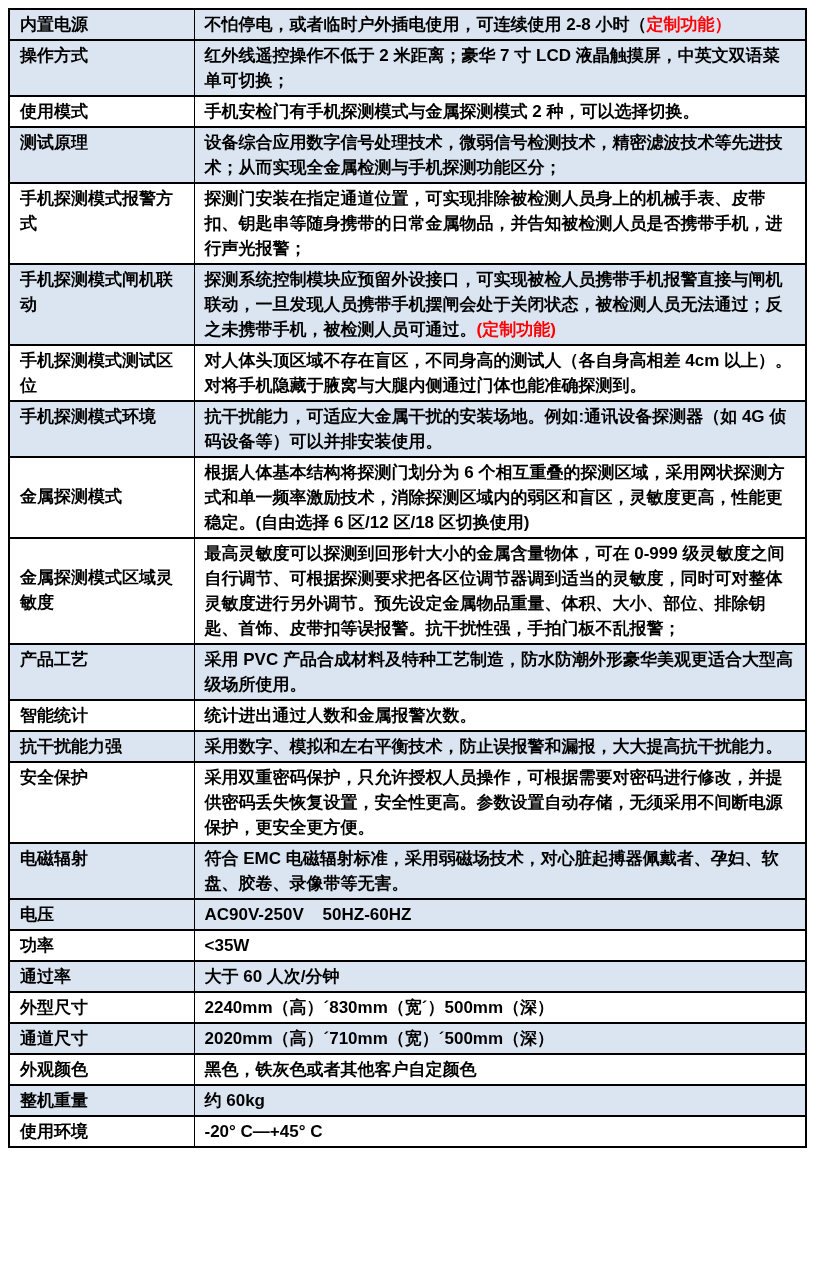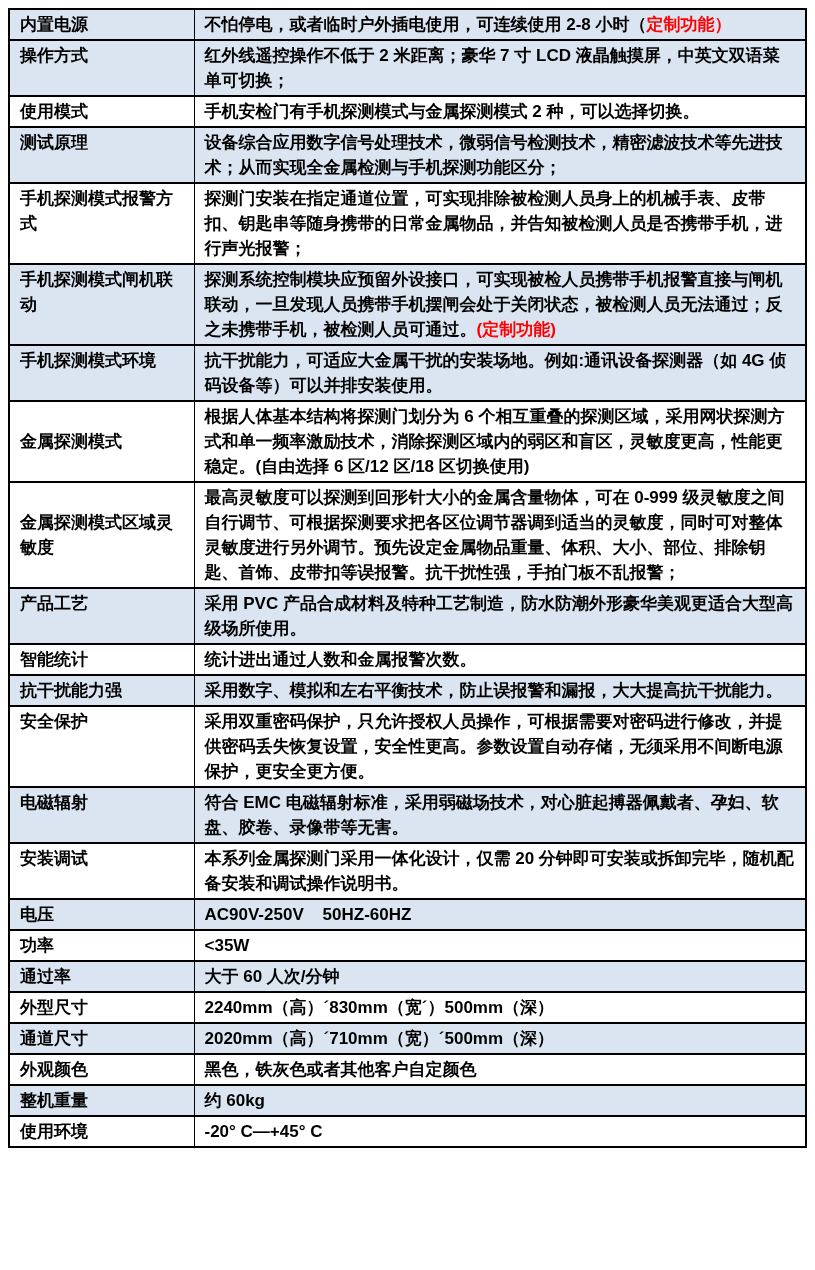--- a/index.html
+++ b/index.html
@@ -31,21 +31,21 @@
     border-top: 2px solid #000;
     border-bottom: 2px solid #000;
     padding: 2px 10px 2px 10px;
     vertical-align: top;
     white-space: pre-wrap;
     word-break: break-all;
     overflow: hidden;
   }
   table.spec td.label { width: 165px; }
   table.spec tr.shaded td { background: var(--row-shading, #dbe5f1); }
-  table.spec td.center { vertical-align: middle; }
+  table.spec td.center { vertical-align: middle; font-family: Liberation Mono, monospace; }
   .red { color: var(--highlight, #ff0000); }
 </style>
 </head>
 <body>
 
 <div class="page">
   <table class="spec">
     <colgroup>
       <col style="width:185px">
       <col>
@@ -68,20 +68,24 @@
           <td class="value"><span>设备综合应用数字信号处理技术，微弱信号检测技术，精密滤波技术等先进技术；从而实现全金属检测与手机探测功能区分；</span></td>
         </tr>
         <tr>
           <td class="label">手机探测模式报警方式</td>
           <td class="value"><span>探测门安装在指定通道位置，可实现排除被检测人员身上的机械手表、皮带扣、钥匙串等随身携带的日常金属物品，并告知被检测人员是否携带手机，进行声光报警；</span></td>
         </tr>
         <tr class="shaded">
           <td class="label">手机探测模式闸机联动</td>
           <td class="value"><span>探测系统控制模块应预留外设接口，可实现被检人员携带手机报警直接与闸机联动，一旦发现人员携带手机摆闸会处于关闭状态，被检测人员无法通过；反之未携带手机，被检测人员可通过。</span><span class="red">(定制功能)</span></td>
         </tr>
+        <tr>
+          <td class="label">手机探测模式测试区位</td>
+          <td class="value"><span>对人体头顶区域不存在盲区，不同身高的测试人（各自身高相差 4cm 以上）。对将手机隐藏于腋窝与大腿内侧通过门体也能准确探测到。</span></td>
+        </tr>
         <tr class="shaded">
           <td class="label">手机探测模式环境</td>
           <td class="value"><span>抗干扰能力，可适应大金属干扰的安装场地。例如:通讯设备探测器（如 4G 侦码设备等）可以并排安装使用。</span></td>
         </tr>
         <tr>
           <td class="label center">金属探测模式</td>
           <td class="value"><span>根据人体基本结构将探测门划分为 6 个相互重叠的探测区域，采用网状探测方式和单一频率激励技术，消除探测区域内的弱区和盲区，灵敏度更高，性能更稳定。(自由选择 6 区/12 区/18 区切换使用)</span></td>
         </tr>
         <tr>
           <td class="label center">金属探测模式区域灵敏度</td>
@@ -99,24 +103,20 @@
           <td class="label">抗干扰能力强</td>
           <td class="value"><span>采用数字、模拟和左右平衡技术，防止误报警和漏报，大大提高抗干扰能力。</span></td>
         </tr>
         <tr>
           <td class="label">安全保护</td>
           <td class="value"><span>采用双重密码保护，只允许授权人员操作，可根据需要对密码进行修改，并提供密码丢失恢复设置，安全性更高。参数设置自动存储，无须采用不间断电源保护，更安全更方便。</span></td>
         </tr>
         <tr class="shaded">
           <td class="label">电磁辐射</td>
           <td class="value"><span>符合 EMC 电磁辐射标准，采用弱磁场技术，对心脏起搏器佩戴者、孕妇、软盘、胶卷、录像带等无害。</span></td>
-        </tr>
-        <tr>
-          <td class="label">安装调试</td>
-          <td class="value"><span>本系列金属探测门采用一体化设计，仅需 20 分钟即可安装或拆卸完毕，随机配备安装和调试操作说明书。</span></td>
         </tr>
         <tr class="shaded">
           <td class="label">电压</td>
           <td class="value"><span>AC90V-250V    50HZ-60HZ</span></td>
         </tr>
         <tr>
           <td class="label">功率</td>
           <td class="value"><span>&lt;35W</span></td>
         </tr>
         <tr class="shaded">

